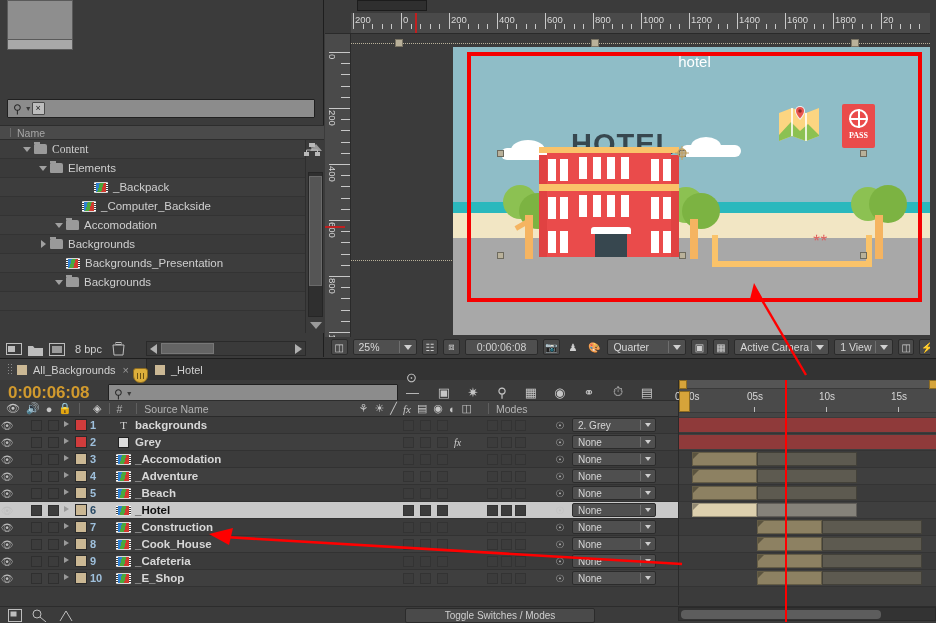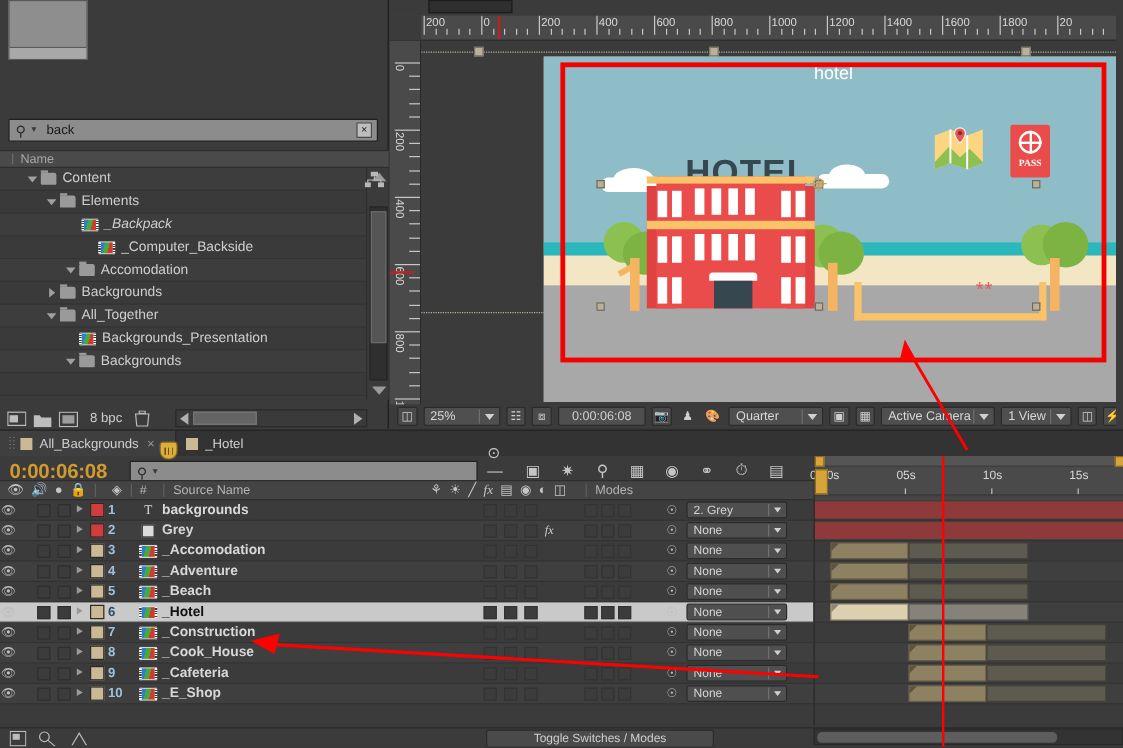--- a/index.html
+++ b/index.html
@@ -355,41 +355,40 @@
 
   <div id="project-panel">
 
     <div id="thumb-box">
       <div class="strip"></div>
     </div>
 
     <div id="search-row">
       <span class="mag">⚲</span>
       <span class="caret">▼</span>
-      <input id="proj-search-input" value="back" style="">
       <span class="clear">×</span>
     </div>
 
     <div id="col-header">
       <div class="divider"></div>
       <span class="label">Name</span>
     </div>
 
     <div id="tree">
-        <div class="tree-row" style="padding-left: 22px;">
+        <div class="tree-row" style="padding-left: 22px; font-family: Liberation Serif, serif;">
           <span class="tw open"></span>
           <span class="folder-ico"></span>
           <span>Content</span>
         </div>
         <div class="tree-row" style="padding-left: 38px;">
           <span class="tw open"></span>
           <span class="folder-ico"></span>
           <span>Elements</span>
         </div>
-        <div class="tree-row" style="padding-left: 56px; font-style: italic;">
+        <div class="tree-row" style="padding-left: 82px;">
           <span class="tw "></span>
           <span class="comp-ico">
             <span class="inner"></span>
             <span class="perf"></span>
             <span class="perf r"></span>
           </span>
           <span>_Backpack</span>
         </div>
         <div class="tree-row" style="padding-left: 70px;">
           <span class="tw "></span>
@@ -402,25 +401,20 @@
         </div>
         <div class="tree-row" style="padding-left: 54px;">
           <span class="tw open"></span>
           <span class="folder-ico"></span>
           <span>Accomodation</span>
         </div>
         <div class="tree-row" style="padding-left: 38px;">
           <span class="tw closed"></span>
           <span class="folder-ico"></span>
           <span>Backgrounds</span>
-        </div>
-        <div class="tree-row" style="padding-left: 38px;">
-          <span class="tw open"></span>
-          <span class="folder-ico"></span>
-          <span>All_Together</span>
         </div>
         <div class="tree-row" style="padding-left: 54px;">
           <span class="tw "></span>
           <span class="comp-ico">
             <span class="inner"></span>
             <span class="perf"></span>
             <span class="perf r"></span>
           </span>
           <span>Backgrounds_Presentation</span>
         </div>

